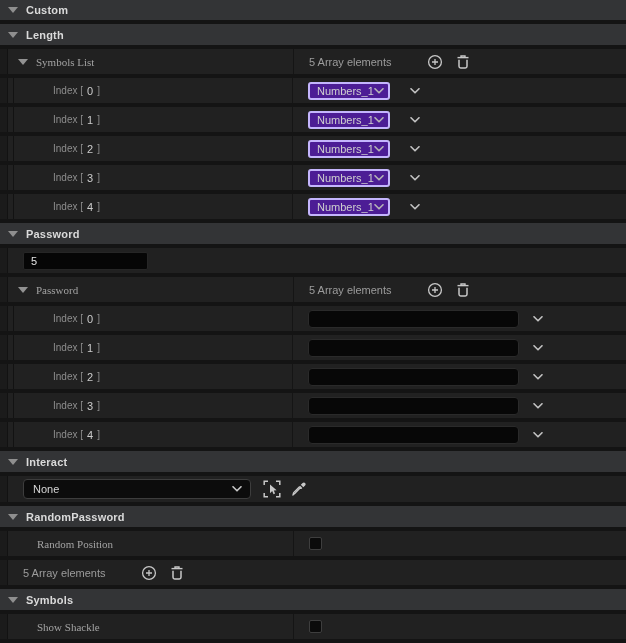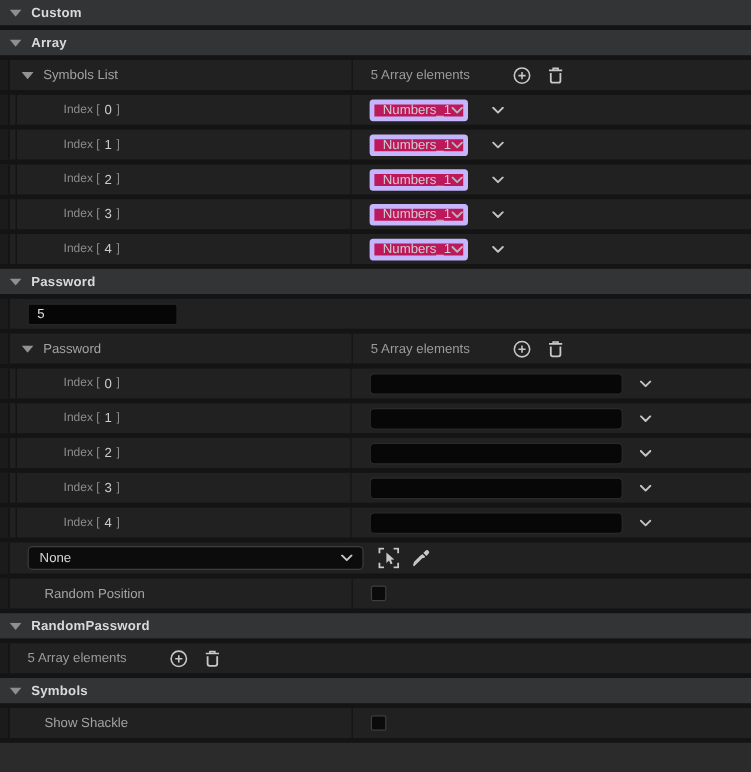--- a/index.html
+++ b/index.html
@@ -19,42 +19,42 @@
   .row.prop { height: 25px; background: #212121; }
   .row.prop.tall { height: 26px; }
   .gutter { width: 8px; background: #1b1b1b; border-right: 1px solid #121212; flex: 0 0 auto; }
   .indent2 { width: 6px; border-right: 1px solid #121212; flex: 0 0 auto; }
   .name { display: flex; align-items: center; border-right: 1px solid #151515; flex: 0 0 auto; overflow: hidden; }
   .name.lv1 { width: 286px; padding-left: 29px; }
   .name.lv1.witharrow { padding-left: 10px; }
   .name.lv2 { width: 279px; padding-left: 39px; }
   .value { flex: 1; display: flex; align-items: center; padding-left: 15px; overflow: hidden; }
 
-  .prop-label { color: #a3a3a3; font-size: 11px; white-space: nowrap; }
+  .prop-label { color: #a3a3a3; font-size: 11px; white-space: nowrap; font-family: Liberation Serif, serif; }
   .idx-dim { color: #8d8d8d; font-size: 10px; }
   .idx-num { color: #cccccc; font-size: 11px; margin: 0 4px; }
 
   .caret-box { width: 10px; display: flex; justify-content: center; align-items: center; color: #929292; margin-right: 8px; flex: 0 0 auto; cursor: pointer; }
   .row.cat .caret-box { margin-right: 0; color: #8f8f8f; }
 
   
-  .dd-enum { width: 82px; height: 18px; background: #be185d; border: 4px solid #c4b5fd; border-radius: 3px;
+  .dd-enum { width: 82px; height: 18px; background: #4c1d95; border: 2px solid #c4b5fd; border-radius: 3px;
              display: flex; align-items: center; justify-content: space-between; padding: 0 6px 0 7px;
              color: #cfcfcf; font-size: 11px; cursor: pointer; flex: 0 0 auto; }
   .dd-enum .chev { color: #b5b5b5; display: flex; }
 
   .outer-chev { margin-left: 20px; color: #c3c3c3; display: flex; align-items: center; cursor: pointer; background: none; border: none; }
 
   .input-len { width: 125px; height: 18px; background: #060606; border: 1px solid #262626; border-radius: 2px;
                color: #e3e3e3; font-size: 11px; display: flex; align-items: center; padding-left: 7px; }
 
   .input-pass { width: 211px; height: 18px; background: #070707; border: 1px solid #2a2a2a; border-radius: 4px; }
   .pass-chev { margin-left: 14px; }
 
-  .combo { width: 280px; height: 20px; background: #0c0c0c; border: 1px solid #3d3d3d; border-radius: 4px;
+  .combo { width: 228px; height: 20px; background: #0c0c0c; border: 1px solid #3d3d3d; border-radius: 4px;
            display: flex; align-items: center; justify-content: space-between; padding: 0 8px 0 9px;
            color: #d6d6d6; font-size: 11px; cursor: pointer; flex: 0 0 auto; }
   .combo .chev { color: #c9c9c9; display: flex; }
 
   .icon-btn { background: none; border: none; color: #c8c8c8; display: flex; align-items: center; cursor: pointer; padding: 0; }
   .count-label { color: #9c9c9c; font-size: 11px; width: 118px; flex: 0 0 auto; }
   .trash-btn { margin-left: 13px; }
   .pick-btn { margin-left: 12px; }
   .dropper-btn { margin-left: 10px; }
 
@@ -74,21 +74,21 @@
           </svg>
         </span>
         <span class="cat-label">Custom</span>
       </div>
       <div class="row cat">
         <span class="caret-box">
           <svg width="10" height="6" viewBox="0 0 10 6">
             <polygon points="0,0 10,0 5,6" fill="currentColor"></polygon>
           </svg>
         </span>
-        <span class="cat-label">Array</span>
+        <span class="cat-label">Length</span>
       </div>
       <div class="row prop">
         <div class="gutter"></div>
         <div class="name lv1 witharrow">
           <span class="caret-box">
             <svg width="10" height="6" viewBox="0 0 10 6">
               <polygon points="0,0 10,0 5,6" fill="currentColor"></polygon>
             </svg>
           </span>
           <span class="prop-label">Symbols List</span>
@@ -351,20 +351,28 @@
         </div>
         <div class="value">
           <div class="input-pass"></div>
           <button class="outer-chev pass-chev">
             <svg width="10" height="6" viewBox="0 0 10 6" fill="none">
               <path d="M1 0.8 L5 4.8 L9 0.8" stroke="currentColor" stroke-width="1.6" stroke-linecap="round" stroke-linejoin="round"></path>
             </svg>
           </button>
         </div>
       </div>
+      <div class="row cat">
+        <span class="caret-box">
+          <svg width="10" height="6" viewBox="0 0 10 6">
+            <polygon points="0,0 10,0 5,6" fill="currentColor"></polygon>
+          </svg>
+        </span>
+        <span class="cat-label">Interact</span>
+      </div>
       <div class="row prop tall">
         <div class="gutter"></div>
         <div class="value">
           <div class="combo">
             <span>None</span>
             <span class="chev">
               <svg width="10" height="6" viewBox="0 0 10 6" fill="none">
                 <path d="M1 0.8 L5 4.8 L9 0.8" stroke="currentColor" stroke-width="1.6" stroke-linecap="round" stroke-linejoin="round"></path>
               </svg>
             </span>
@@ -376,36 +384,36 @@
             </svg>
           </button>
           <button class="icon-btn dropper-btn">
             <svg width="16" height="16" viewBox="0 0 16 16" fill="none">
               <path d="M9.8 3.8 l1.8-1.8 a1.75 1.75 0 0 1 2.5 2.5 l-1.8 1.8 z" fill="currentColor"></path>
               <path d="M8.6 5.2 L10.9 7.5 M9.8 6.4 L4 12.2 L1.9 14.1 L2.6 11.6 L8.5 5.8" stroke="currentColor" stroke-width="1.3" stroke-linejoin="round"></path>
             </svg>
           </button>
         </div>
       </div>
+      <div class="row cat">
+        <span class="caret-box">
+          <svg width="10" height="6" viewBox="0 0 10 6">
+            <polygon points="0,0 10,0 5,6" fill="currentColor"></polygon>
+          </svg>
+        </span>
+        <span class="cat-label">RandomPassword</span>
+      </div>
       <div class="row prop">
         <div class="gutter"></div>
         <div class="name lv1">
           <span class="prop-label">Random Position</span>
         </div>
         <div class="value">
           <div class="checkbox"></div>
         </div>
-      </div>
-      <div class="row cat">
-        <span class="caret-box">
-          <svg width="10" height="6" viewBox="0 0 10 6">
-            <polygon points="0,0 10,0 5,6" fill="currentColor"></polygon>
-          </svg>
-        </span>
-        <span class="cat-label">RandomPassword</span>
       </div>
       <div class="row prop">
         <div class="gutter"></div>
         <div class="value">
           <span class="count-label">5 Array elements</span>
           <button class="icon-btn">
             <svg width="16" height="16" viewBox="0 0 16 16" fill="none">
               <circle cx="8" cy="8" r="6.4" stroke="currentColor" stroke-width="1.3"></circle>
               <path d="M8 5 V11 M5 8 H11" stroke="currentColor" stroke-width="1.3"></path>
             </svg>

